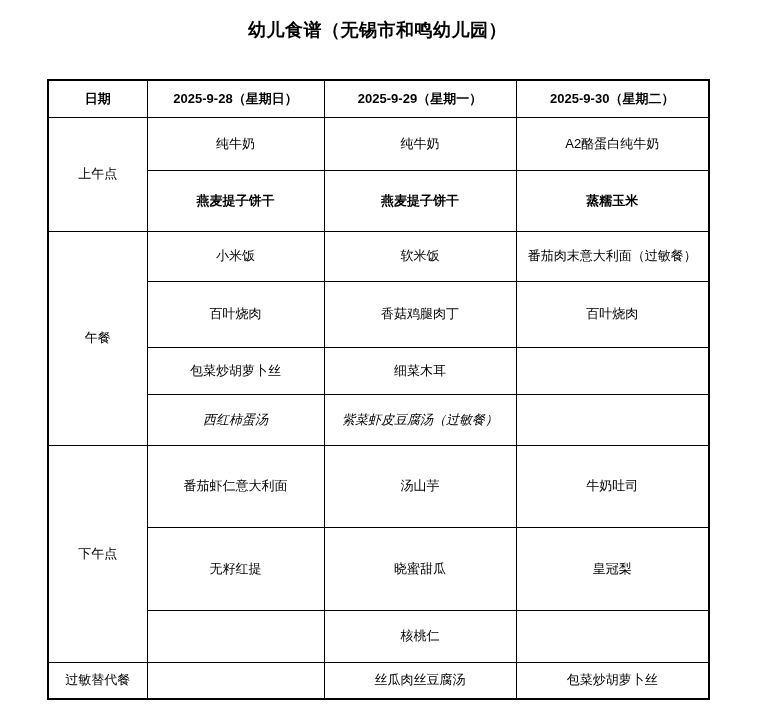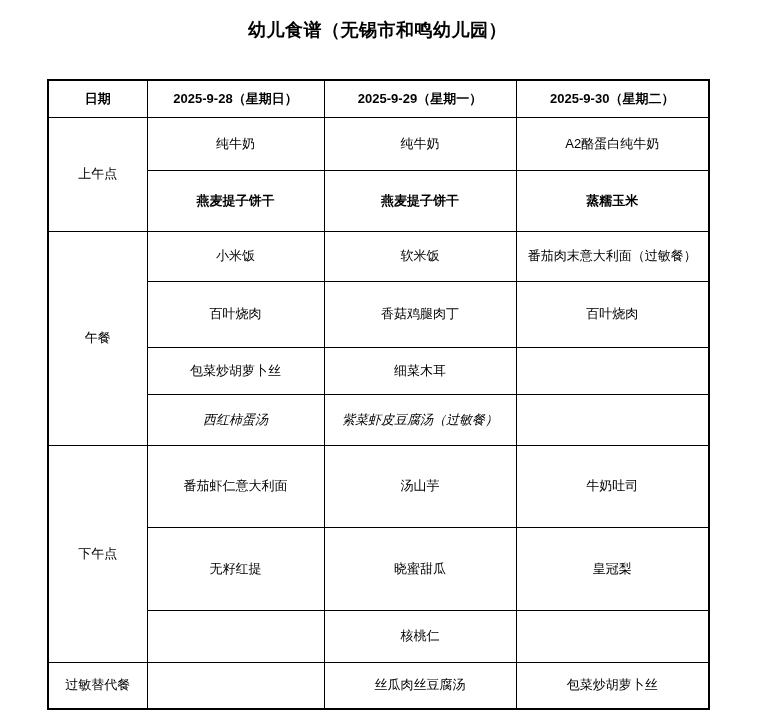--- a/index.html
+++ b/index.html
@@ -56,21 +56,21 @@
   tr.r-header   { height: 37px; }
   tr.r-am1      { height: 53px; }
   tr.r-am2      { height: 61px; font-weight: bold; }
   tr.r-lunch1   { height: 50px; }
   tr.r-lunch2   { height: 66px; }
   tr.r-lunch3   { height: 47px; }
   tr.r-lunch4   { height: 51px; font-style: italic; }
   tr.r-pm1      { height: 82px; }
   tr.r-pm2      { height: 83px; }
   tr.r-pm3      { height: 52px; }
-  tr.r-allergy  { height: 47px; }
+  tr.r-allergy  { height: 37px; }
 </style>
 </head>
 <body>
 
 <div class="page">
 
   <div class="title-block">
     <div>幼儿食谱（无锡市和鸣幼儿园）</div>
   </div>
 

